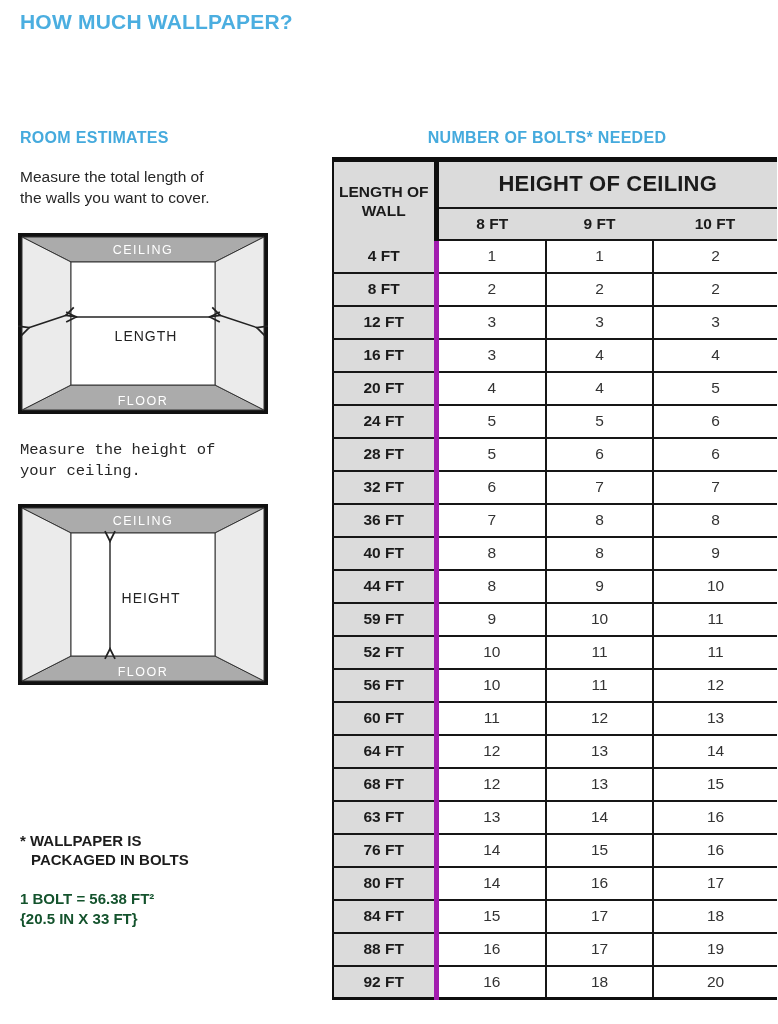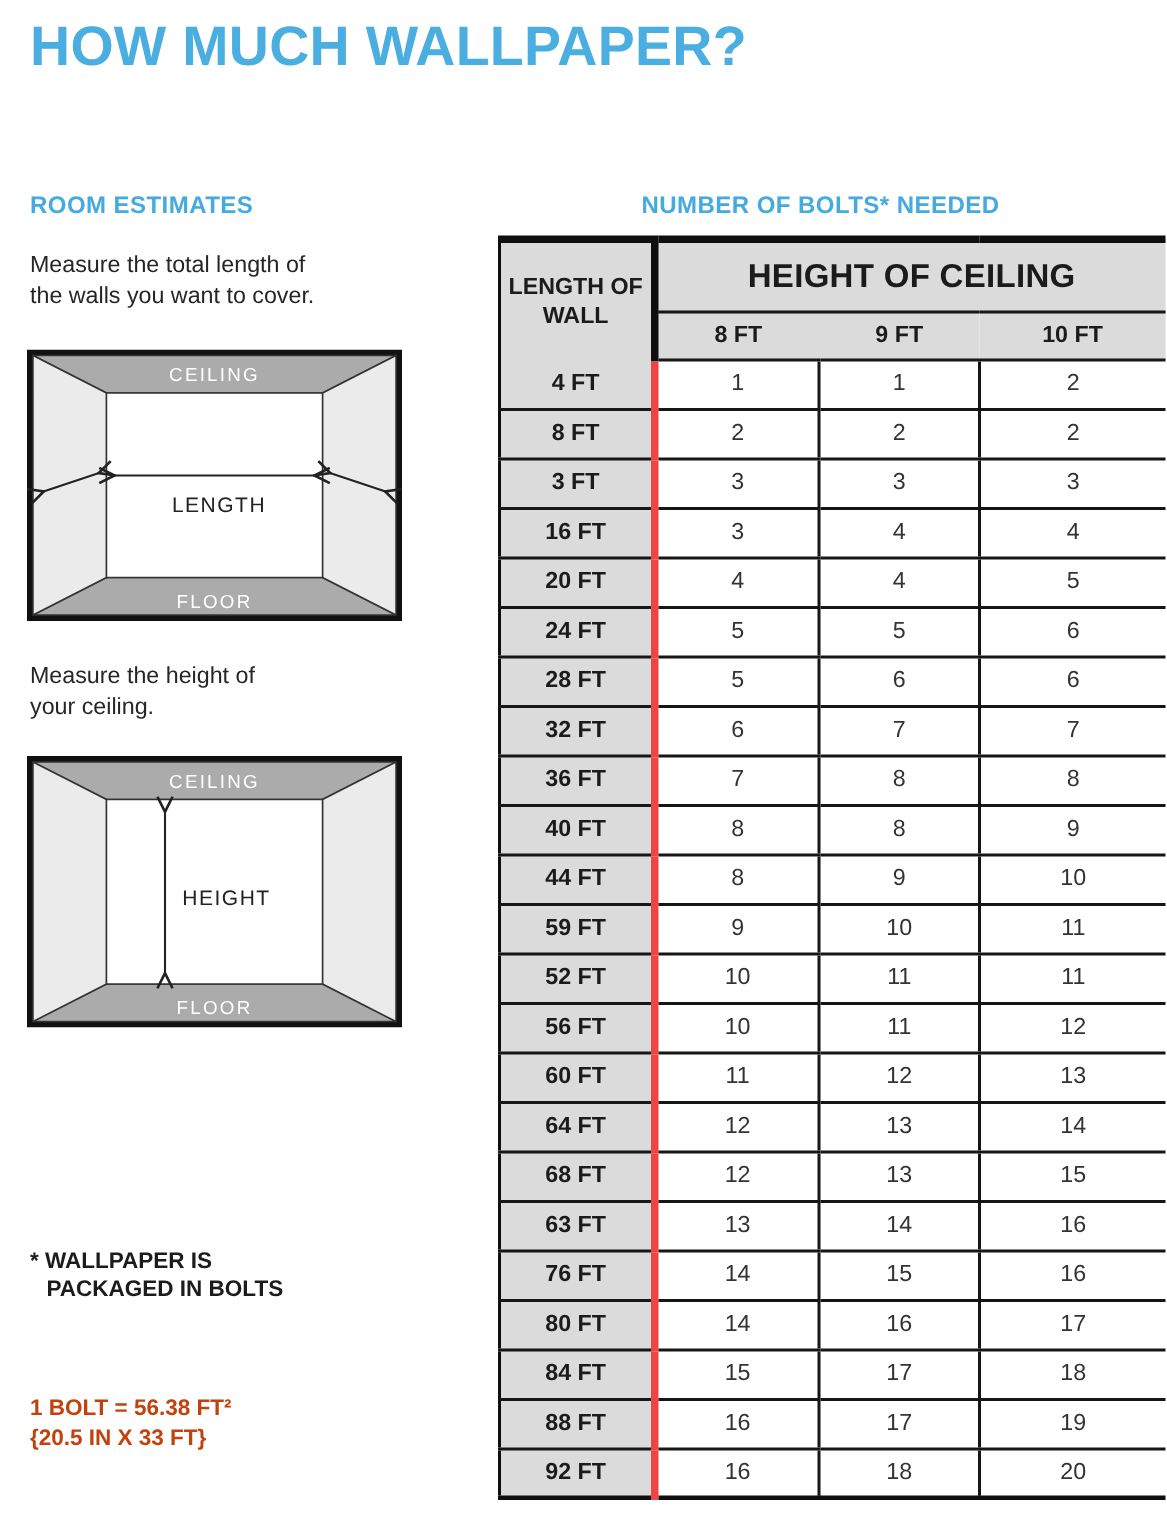--- a/index.html
+++ b/index.html
@@ -3,37 +3,37 @@
 <meta charset="utf-8">
 <style>
   * { margin:0; padding:0; box-sizing:border-box; }
   html,body { background:#ffffff; }
   .page {
     position:relative; width:778px; height:1024px; background:#ffffff;
     font-family:"Liberation Sans", sans-serif; color:#232323; overflow:hidden;
   }
   .page-title {
     position:absolute; left:20px; top:10px;
-    font-size:37px; font-weight:bold; color:#4BAEE0; letter-spacing:0.2px;
+    font-size:21px; font-weight:bold; color:#4BAEE0; letter-spacing:0.2px;
   }
   .section-heading {
     position:absolute; font-size:16px; font-weight:bold; color:#45AADD; letter-spacing:0.3px;
   }
   #room-heading { left:20px; top:129px; }
   #bolts-heading { left:332px; top:129px; width:430px; text-align:center; }
   .body-text { position:absolute; font-size:15.5px; line-height:21px; color:#262626; }
   #para1 { left:20px; top:166px; }
-  #para2 { left:20px; top:440px; }
+  #para2 { left:20px; top:440px;font-family:Liberation Mono, monospace; }
   #para3 { left:20px; top:711px; }
   .diagram { position:absolute; left:18px; }
   #diagram1 { top:233px; }
   #diagram2 { top:504px; }
   .footnote { position:absolute; left:20px; top:831px; font-size:15px; font-weight:bold; line-height:19px; color:#1c1c1c; }
   .footnote .indent { display:block; padding-left:11px; }
-  .bolt-info { position:absolute; left:20px; top:889px; font-size:15px; font-weight:bold; line-height:20px; color:#c2410c;margin-top:40px; }
+  .bolt-info { position:absolute; left:20px; top:889px; font-size:15px; font-weight:bold; line-height:20px; color:#14532d; }
 
   
   table.bolts {
     position:absolute; left:332px; top:157px; width:444px;
     border-collapse:collapse; table-layout:fixed;
     border-top:5px solid #0f0f0f;
     border-left:2px solid #0f0f0f;
     border-bottom:3px solid #0f0f0f;
   }
   table.bolts th, table.bolts td { text-align:center; vertical-align:middle; }
@@ -48,21 +48,21 @@
     border-bottom:2px solid #161616;
   }
   tr.subhead th {
     background:#DBDBDB; height:32px;
     font-size:15.5px; font-weight:bold; color:#1b1b1b;
     border-bottom:2px solid #161616;
   }
   tbody tr { height:33px; }
   tbody th.wall {
     background:#DBDBDB; font-size:15.5px; font-weight:bold; color:#1b1b1b;
-    border-right:5px solid #ef4444; border-bottom:2px solid #161616;
+    border-right:5px solid #a21caf; border-bottom:2px solid #161616;
   }
   tbody td {
     font-size:15.5px; color:#333333; background:#ffffff;
     border-bottom:2px solid #161616;
   }
   tbody td.vline { border-left:2px solid #161616; }
   col.c-label { width:103px; } col.c-8 { width:110px; } col.c-9 { width:107px; } col.c-10 { width:124px; }
 
   svg text { font-family:"Liberation Sans", sans-serif; }
 </style>
@@ -154,21 +154,21 @@
           <td class="vline">1</td>
           <td class="vline">2</td>
         </tr>
         <tr>
           <th class="wall">8 FT</th>
           <td>2</td>
           <td class="vline">2</td>
           <td class="vline">2</td>
         </tr>
         <tr>
-          <th class="wall">3 FT</th>
+          <th class="wall">12 FT</th>
           <td>3</td>
           <td class="vline">3</td>
           <td class="vline">3</td>
         </tr>
         <tr>
           <th class="wall">16 FT</th>
           <td>3</td>
           <td class="vline">4</td>
           <td class="vline">4</td>
         </tr>

